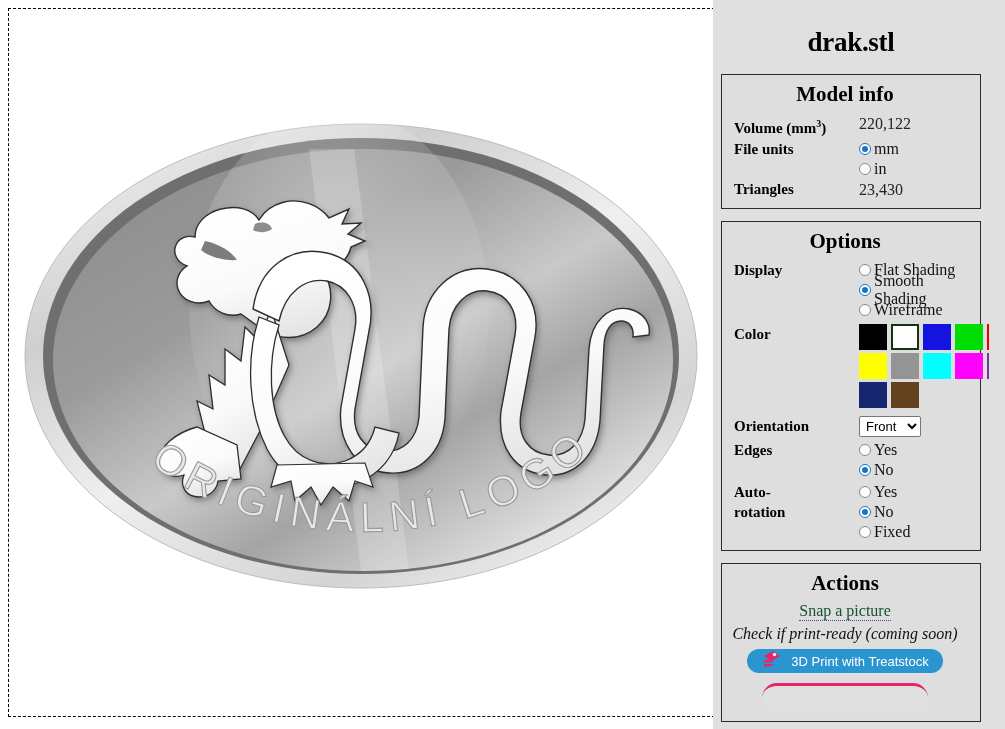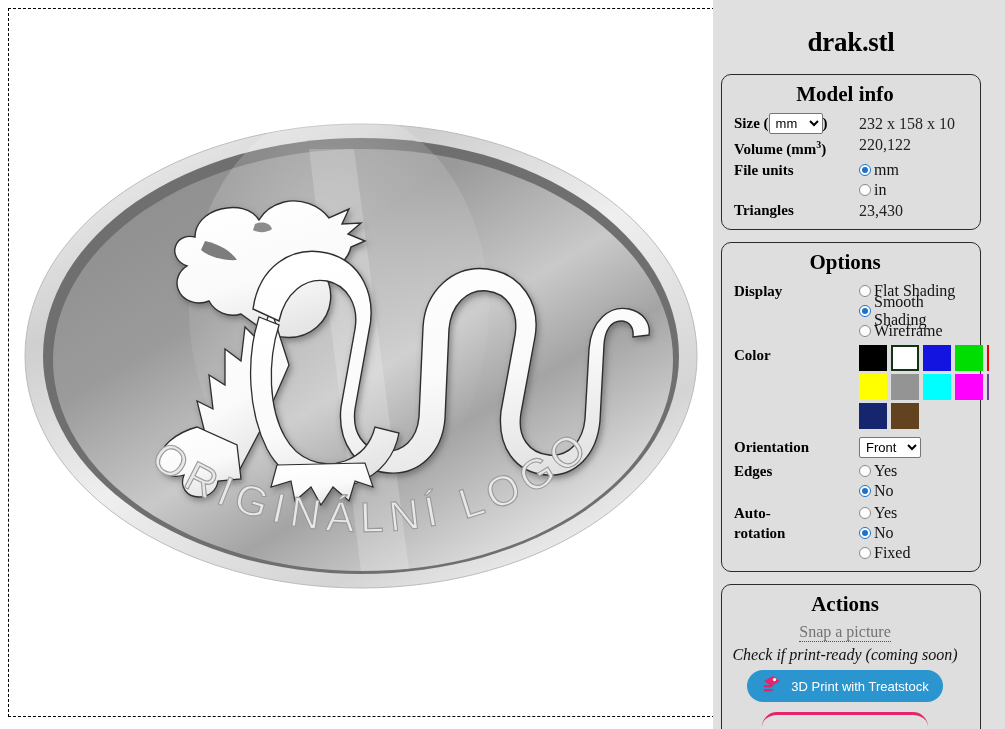--- a/index.html
+++ b/index.html
@@ -56,21 +56,21 @@
     font-size: 27px;
     font-weight: bold;
     color: #000;
     margin-top: 27px;
     letter-spacing: -0.3px;
   }
   .panel {
     margin: 0 8px 12px 8px;
     background: #dedede;
     border: 1px solid #2b2b2b;
-    border-radius: 10px;
+    border-radius: 0;
     padding: 5px 12px 8px 0;
     box-sizing: border-box;
   }
   #panel-model-info { margin-top: 16px; }
   .panel-title {
     text-align: center;
     font-size: 21px;
     font-weight: bold;
     color: #000;
     margin: 2px 0 6px 0;
@@ -154,41 +154,41 @@
     box-sizing: border-box;
     cursor: pointer;
   }
   .swatch.selected { border: 2px solid #143214; }
 
   
   #snap-link {
     display: block;
     text-align: center;
     font-size: 16px;
-    color: #737373;
+    color: #14532d;
     text-decoration: none;
     border-bottom: 1px dotted #5b3b9e;
     width: fit-content;
     margin: 2px auto 4px auto;
     cursor: pointer;
   }
   #print-ready-note {
     text-align: center;
     font-size: 16px;
     color: #111;
     margin-bottom: 6px;
     font-style: italic;
   }
   #treatstock-button {
     display: flex;
     align-items: center;
     justify-content: center;
     gap: 8px;
     width: 196px;
-    height: 32px;
+    height: 24px;
     margin: 0 auto;
     background: #2b95d0;
     border-radius: 16px;
     cursor: pointer;
   }
   #treatstock-label {
     font-family: "Liberation Sans", sans-serif;
     font-size: 13px;
     color: #ffffff;
   }
@@ -335,26 +335,20 @@
   </div>
 </div>
 
 <div id="side-panel">
 
   <div id="doc-title">drak.stl</div>
 
   <div class="panel" id="panel-model-info">
     <div class="panel-title">Model info</div>
 
-    <div class="row">
-      <div class="row-label">
-        <span>Size (</span><select class="ui-select" id="size-unit-select"><option value="mm">mm</option><option value="in">in</option></select><span>)</span>
-      </div>
-      <div class="row-value">232 x 158 x 10</div>
-    </div>
 
     <div class="row">
       <div class="row-label">
         <span>Volume (mm</span><sup>3</sup><span>)</span>
       </div>
       <div class="row-value">220,122</div>
     </div>
 
     <div class="row">
       <div class="row-label">File units</div>

